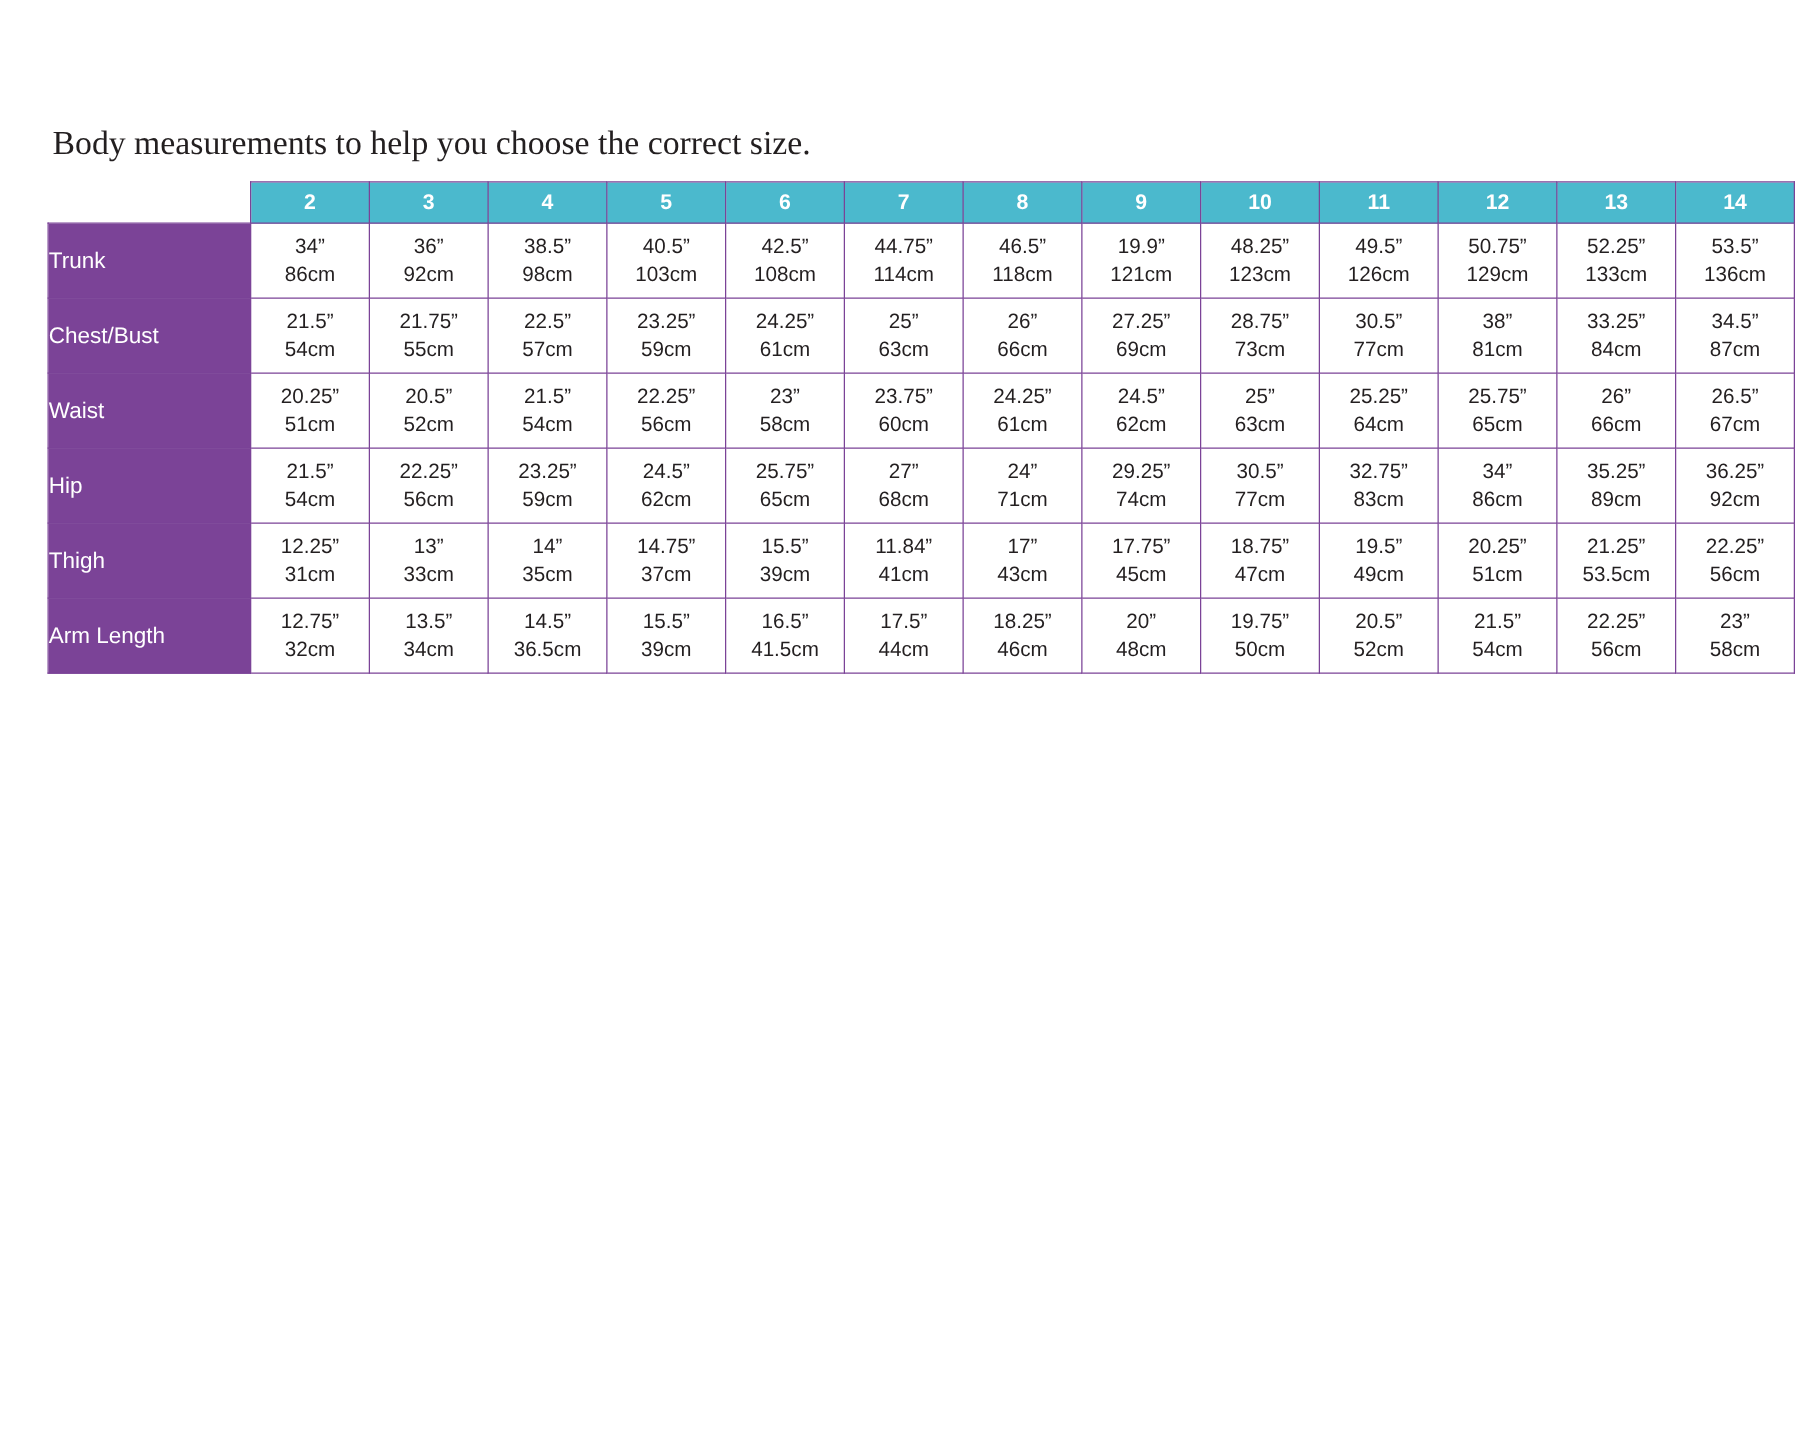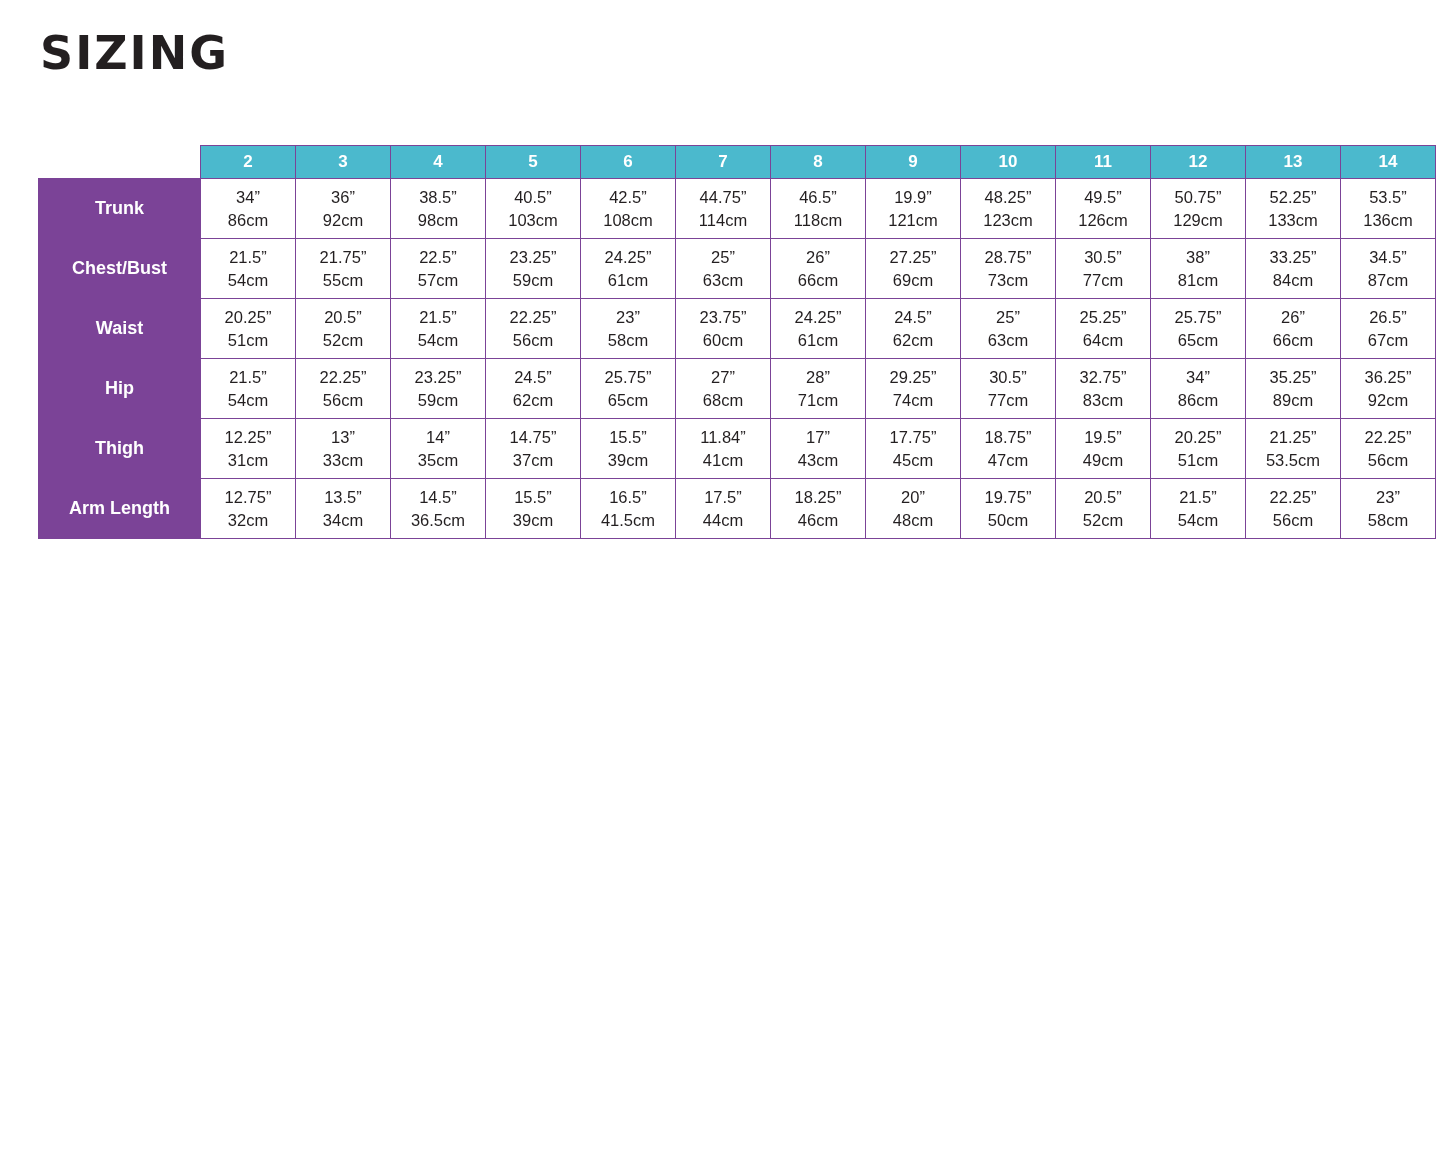--- a/index.html
+++ b/index.html
@@ -70,22 +70,22 @@
     text-align: center;
     vertical-align: middle;
     border: 1px solid #ffffff;
   }
   td.row-label {
     width: 161px;
     height: 59px;
     background: #7b4397;
     color: #ffffff;
     font-size: 18px;
-    font-weight: bold;
-    text-align: center;
+    font-weight: normal;
+    text-align: left;
     padding-left: 14px;
     vertical-align: middle;
     border: 1px solid #ffffff;
   }
   td.meas {
     width: 94px;
     height: 59px;
     text-align: center;
     vertical-align: middle;
     font-size: 16.5px;
@@ -94,21 +94,21 @@
     background: #ffffff;
   }
   td.meas .imp { display: block; }
   td.meas .met { display: block; }
 </style>
 </head>
 <body>
 
 <div class="page">
 
-  <div class="title">SIZING</div>
+  <div class="subtitle">Body measurements to help you choose the correct size.</div>
 
   <table class="sizing">
     <thead>
       <tr>
         <th class="corner-cell"></th>
       <th class="size-head">2</th>
           <th class="size-head">3</th>
           <th class="size-head">4</th>
           <th class="size-head">5</th>
           <th class="size-head">6</th>
@@ -308,21 +308,21 @@
           </td>
           <td class="meas">
             <span class="imp">25.75”</span>
             <span class="met">65cm</span>
           </td>
           <td class="meas">
             <span class="imp">27”</span>
             <span class="met">68cm</span>
           </td>
           <td class="meas">
-            <span class="imp">28”</span>
+            <span class="imp">24”</span>
             <span class="met">71cm</span>
           </td>
           <td class="meas">
             <span class="imp">29.25”</span>
             <span class="met">74cm</span>
           </td>
           <td class="meas">
             <span class="imp">30.5”</span>
             <span class="met">77cm</span>
           </td>

